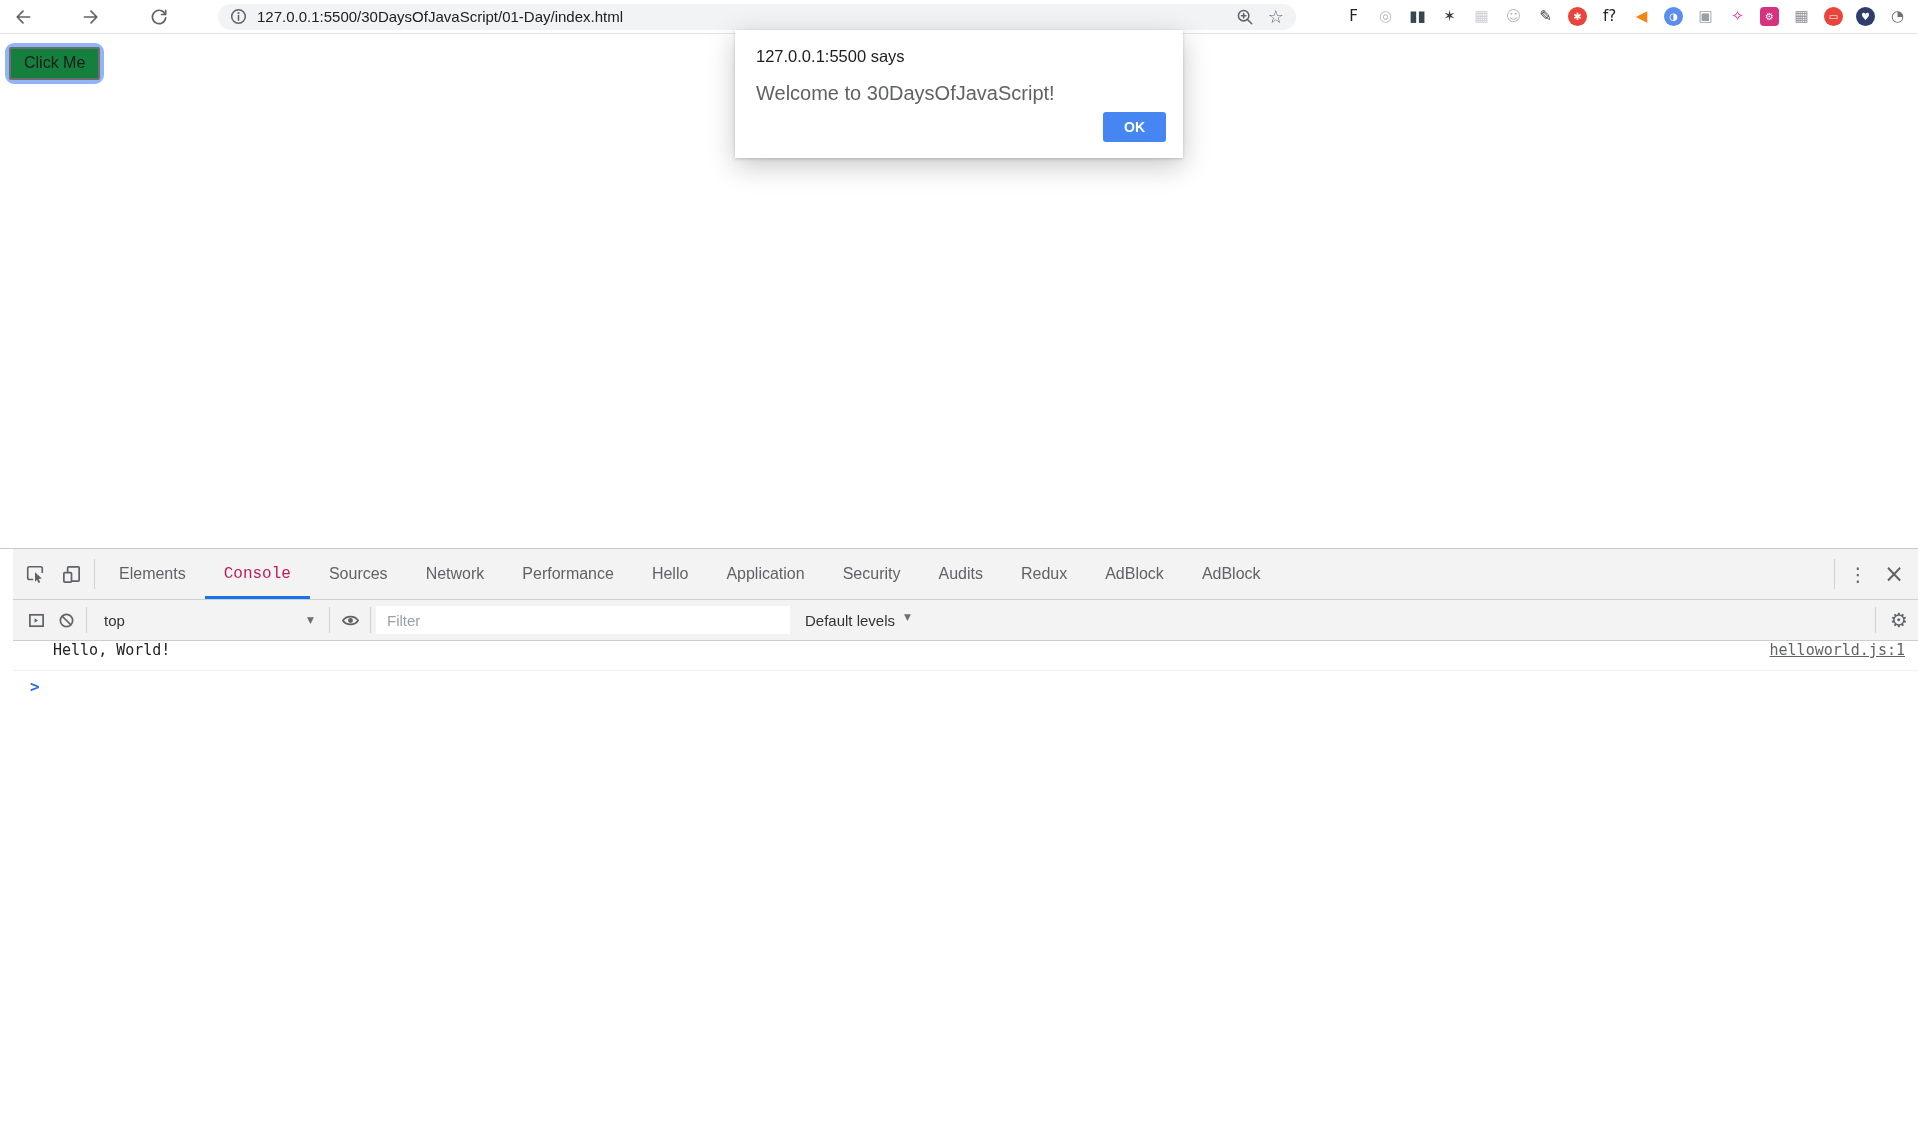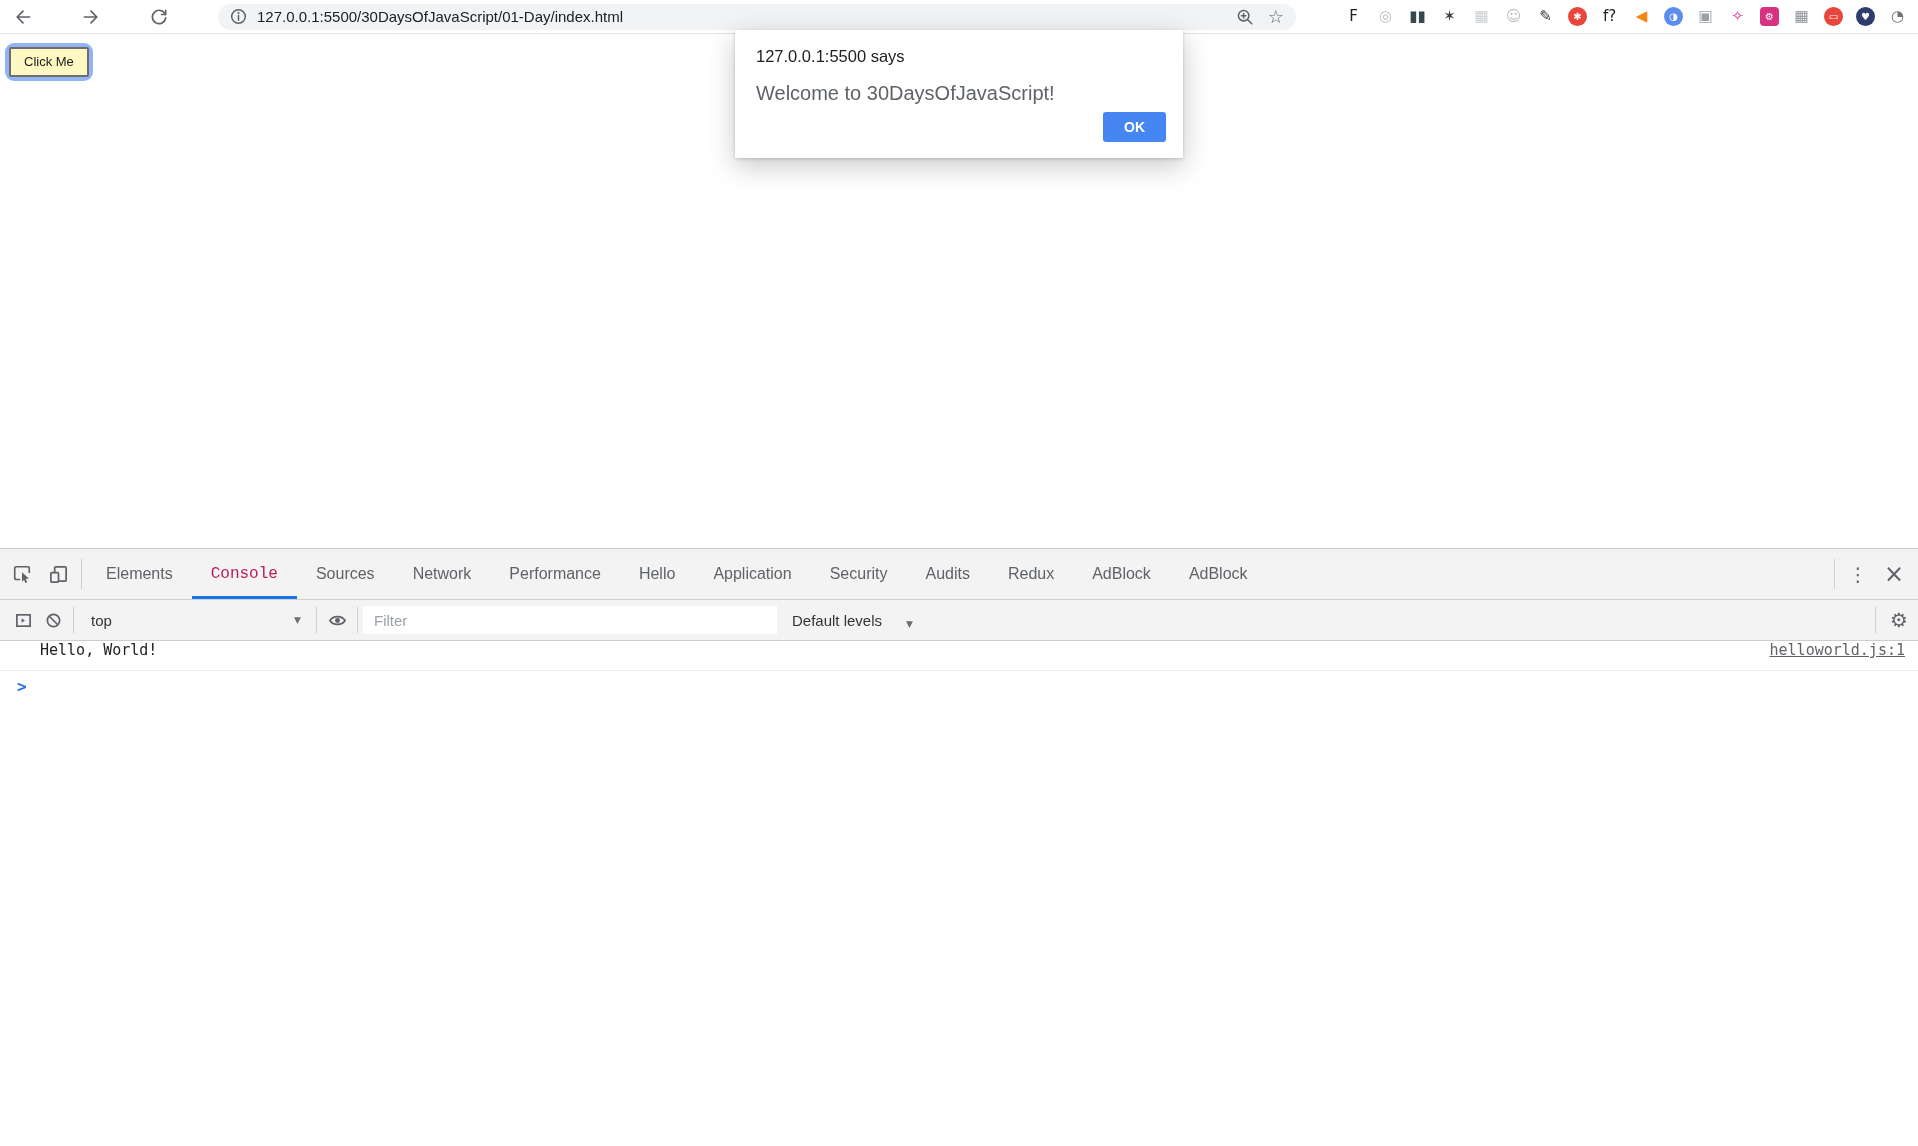--- a/index.html
+++ b/index.html
@@ -27,37 +27,37 @@
   .ext-icon.sq { border-radius:4px; }
   .ext-icon.wheel { border-radius:50%;
       background: radial-gradient(circle at center, #fff 0 4px, rgba(255,255,255,0) 4.5px),
                   conic-gradient(#e84b3c 0deg,#f6a400 60deg,#ffd500 110deg,#43a047 170deg,#1e88e5 240deg,#8e24aa 300deg,#e84b3c 360deg); }
   .ext-divider { width:1px; height:20px; background:#dadce0; }
 
   
   .page { position:absolute; top:34px; left:0; right:0; height:514px; background:#fff; }
   .clickme-ring { position:absolute; left:5px; top:9px; border:4px solid #92b4f6;
                   border-radius:9px; background:#c7d8fb; }
-  .clickme { display:block; background:#fef9c3; border:2px solid #6e6e6e; border-radius:2px;
-             padding:5px 13px 6px; font-size:13px; color:#1b1b1b;
+  .clickme { display:block; background:#15803d; border:2px solid #6e6e6e; border-radius:2px;
+             padding:5px 13px 6px; font-size:16px; color:#1b1b1b;
              font-family:"Liberation Sans", sans-serif; cursor:pointer; }
 
   
   .dialog { position:absolute; left:735px; top:-4px; width:448px; height:128px; background:#fff;
             border-radius:0; box-shadow:0 1px 3px rgba(0,0,0,.18), 0 8px 26px rgba(0,0,0,.22);
             padding:17px 17px 0 21px; }
   .dialog-title { font-size:16.5px; font-weight:500; color:#202124; }
   .dialog-msg { margin-top:16px; font-size:20px; color:#5f6368; }
   .ok-btn { position:absolute; right:17px; bottom:16px; width:63px; height:30px; border:none;
             border-radius:3px; background:#4586f2; color:#fff; font-size:14px; font-weight:bold;
             font-family:"Liberation Sans", sans-serif; cursor:pointer; }
 
   
   .devtools { position:absolute; top:548px; left:0; right:0; bottom:0; background:#fff;
-              border-top:1px solid #c9c9c9; }
+              border-top:1px solid #c9c9c9;padding-left:13px; }
   .dt-tabbar { height:51px; background:#f3f3f3; border-bottom:1px solid #d0d0d0;
                display:flex; align-items:stretch; }
   .dt-iconbtn { width:36px; display:grid; place-items:center; cursor:pointer; flex:none; }
   .dt-iconbtn svg { stroke:#5f6368; fill:none; stroke-width:1.8; }
   .dt-sep { width:1px; background:#d0d0d0; align-self:center; height:30px; margin:0 5px; flex:none; }
   .dt-tab { padding:0 19px; display:flex; align-items:center; font-size:16px; color:#5f6368;
             position:relative; cursor:pointer; white-space:nowrap; }
   .dt-tab.active { color:#be185d;font-family:Liberation Mono, monospace; }
   .dt-tab.active::after { content:""; position:absolute; left:0; right:0; bottom:0; height:3px;
                           background:#1a73e8; }
@@ -69,21 +69,21 @@
                  display:flex; align-items:center; padding-left:8px; }
   .tb2-btn { width:30px; height:30px; display:grid; place-items:center; cursor:pointer; flex:none; }
   .tb2-btn svg { stroke:#5f6368; fill:none; stroke-width:1.8; }
   .context-dd { width:232px; height:30px; display:flex; align-items:center; padding:0 10px 0 12px;
                 font-size:15px; color:#333; cursor:pointer; flex:none; }
   .caret { font-size:9px; color:#6e6e6e; font-family:"DejaVu Sans", sans-serif; }
   .filter-input { width:414px; height:28px; border:none; outline:none; background:#fff;
                   font-size:15px; color:#333; padding:0 11px; flex:none;
                   font-family:"Liberation Sans", sans-serif; }
   .filter-input::placeholder { color:#9aa0a6; }
-  .levels { margin-left:15px; display:flex; align-items:flex-end; gap:24px; font-size:15px;
+  .levels { margin-left:15px; display:flex; align-items:flex-start; gap:9px; font-size:15px;
             color:#333; cursor:pointer; flex:none; }
   .gear { font-size:20px; color:#5f6368; margin:0 10px 0 9px;
           font-family:"DejaVu Sans", sans-serif; cursor:pointer; }
 
   .console-row { height:30px; display:flex; border-bottom:1px solid #f0f0f0;
                  font-family:"DejaVu Sans Mono", monospace; font-size:15px; }
   .console-text { margin-left:40px; color:#202124; }
   .console-src { margin-right:13px; color:#5f6368; text-decoration:underline; cursor:pointer; }
   .prompt-row { height:30px; display:flex; align-items:center;
                 font-family:"DejaVu Sans Mono", monospace; }

